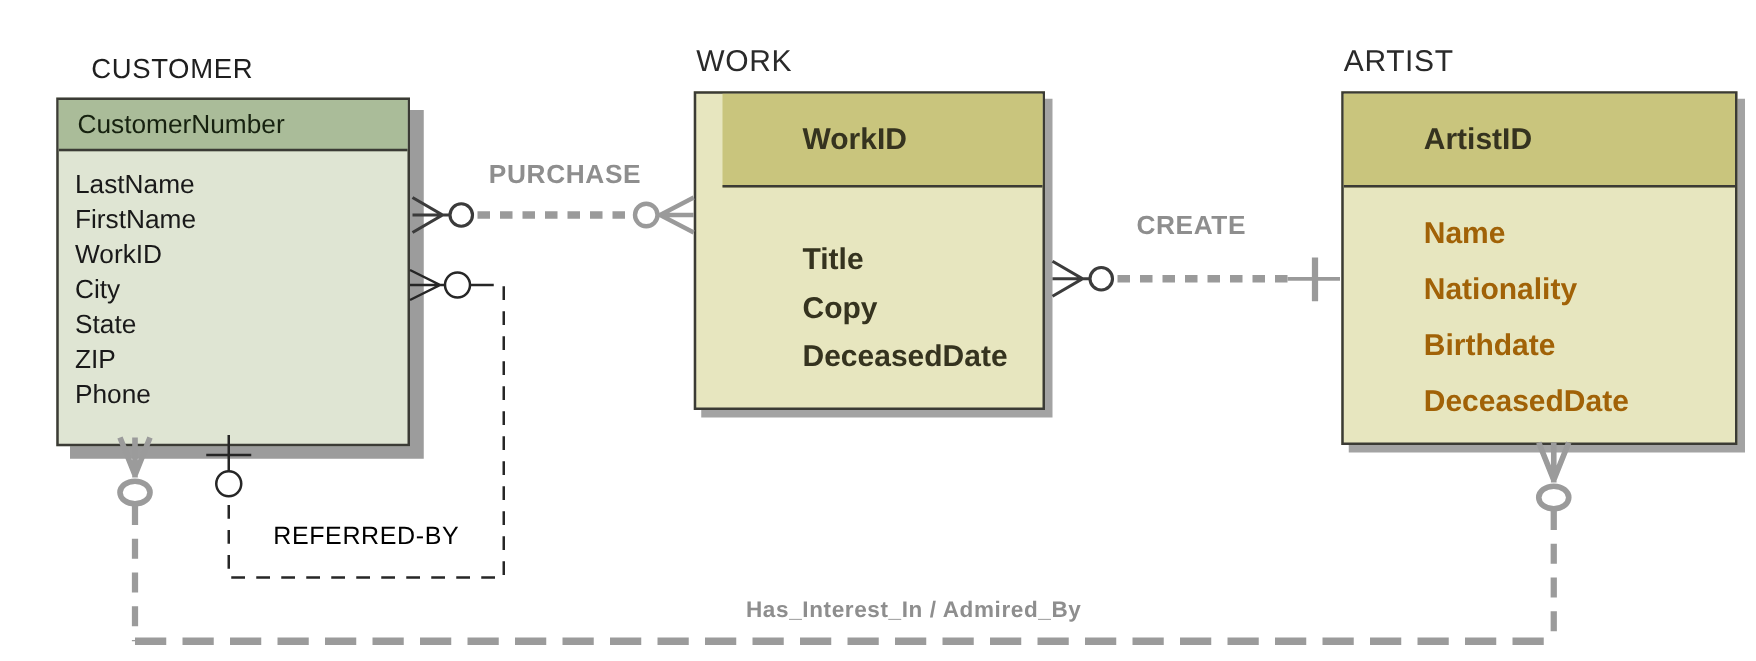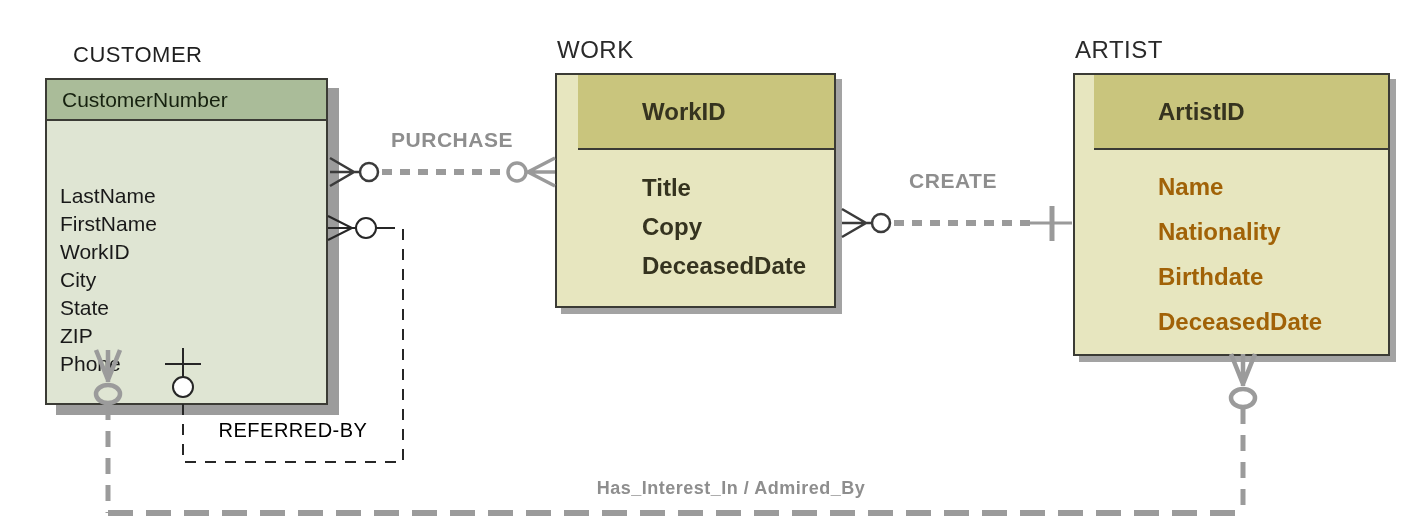--- a/index.html
+++ b/index.html
@@ -71,41 +71,41 @@
 <body>
 
 <div class="canvas">
 
   <div class="entity-title" style="left:45px;top:42px;margin-left:28px;">CUSTOMER</div>
   <div class="entity-title bold" style="left:557px;top:36px;">WORK</div>
   <div class="entity-title bold" style="left:1075px;top:36px;">ARTIST</div>
 
   <div class="entity customer" style="left:45px;top:78px;width:283px;">
     <div class="entity-header">CustomerNumber</div>
-    <div class="entity-body" style="height:234px;margin-top:48px;">
+    <div class="entity-body" style="height:234px;">
       <div class="attr">LastName</div>
       <div class="attr">FirstName</div>
       <div class="attr">WorkID</div>
       <div class="attr">City</div>
       <div class="attr">State</div>
       <div class="attr">ZIP</div>
       <div class="attr">Phone</div>
     </div>
   </div>
 
   <div class="entity khaki work" style="left:555px;top:73px;width:281px;padding-left:21px;">
     <div class="entity-header">WorkID</div>
-    <div class="entity-body" style="height:156px;">
+    <div class="entity-body" style="height:156px;margin-top:20px;">
       <div class="attr">Title</div>
       <div class="attr">Copy</div>
       <div class="attr">DeceasedDate</div>
     </div>
   </div>
 
-  <div class="entity khaki artist" style="left:1073px;top:73px;width:317px;padding-left:19px;">
+  <div class="entity khaki artist" style="left:1073px;top:73px;width:317px;">
     <div class="entity-header">ArtistID</div>
     <div class="entity-body" style="height:204px;">
       <div class="attr">Name</div>
       <div class="attr">Nationality</div>
       <div class="attr">Birthdate</div>
       <div class="attr">DeceasedDate</div>
     </div>
   </div>
 
   <svg class="overlay" width="1405" height="529" viewBox="0 0 1405 529">

